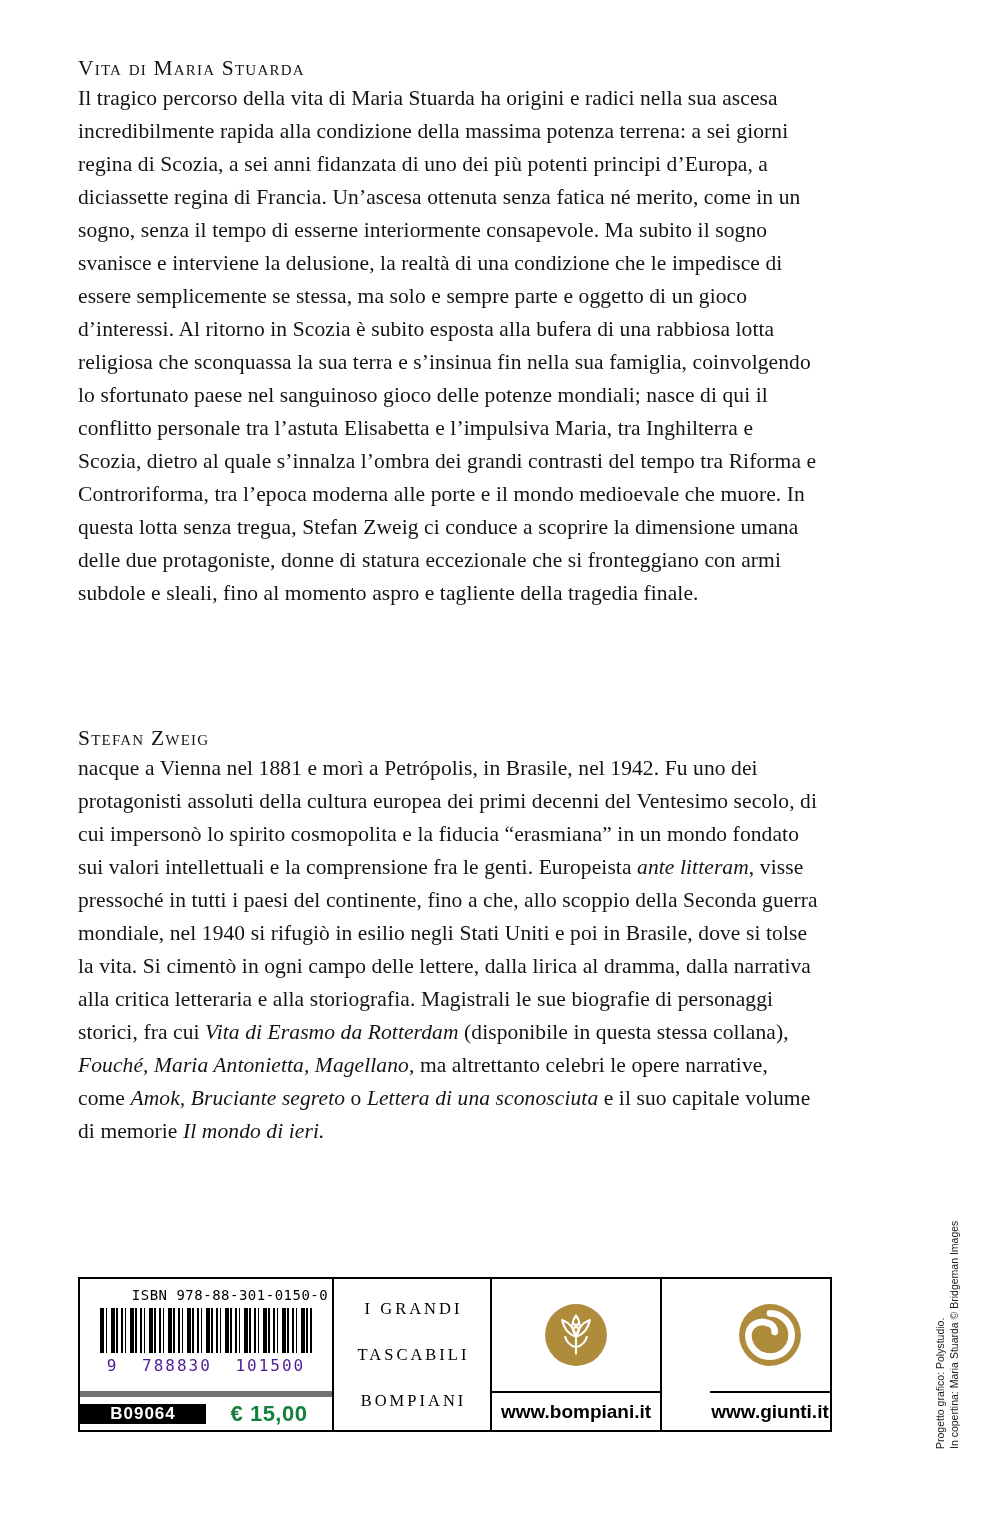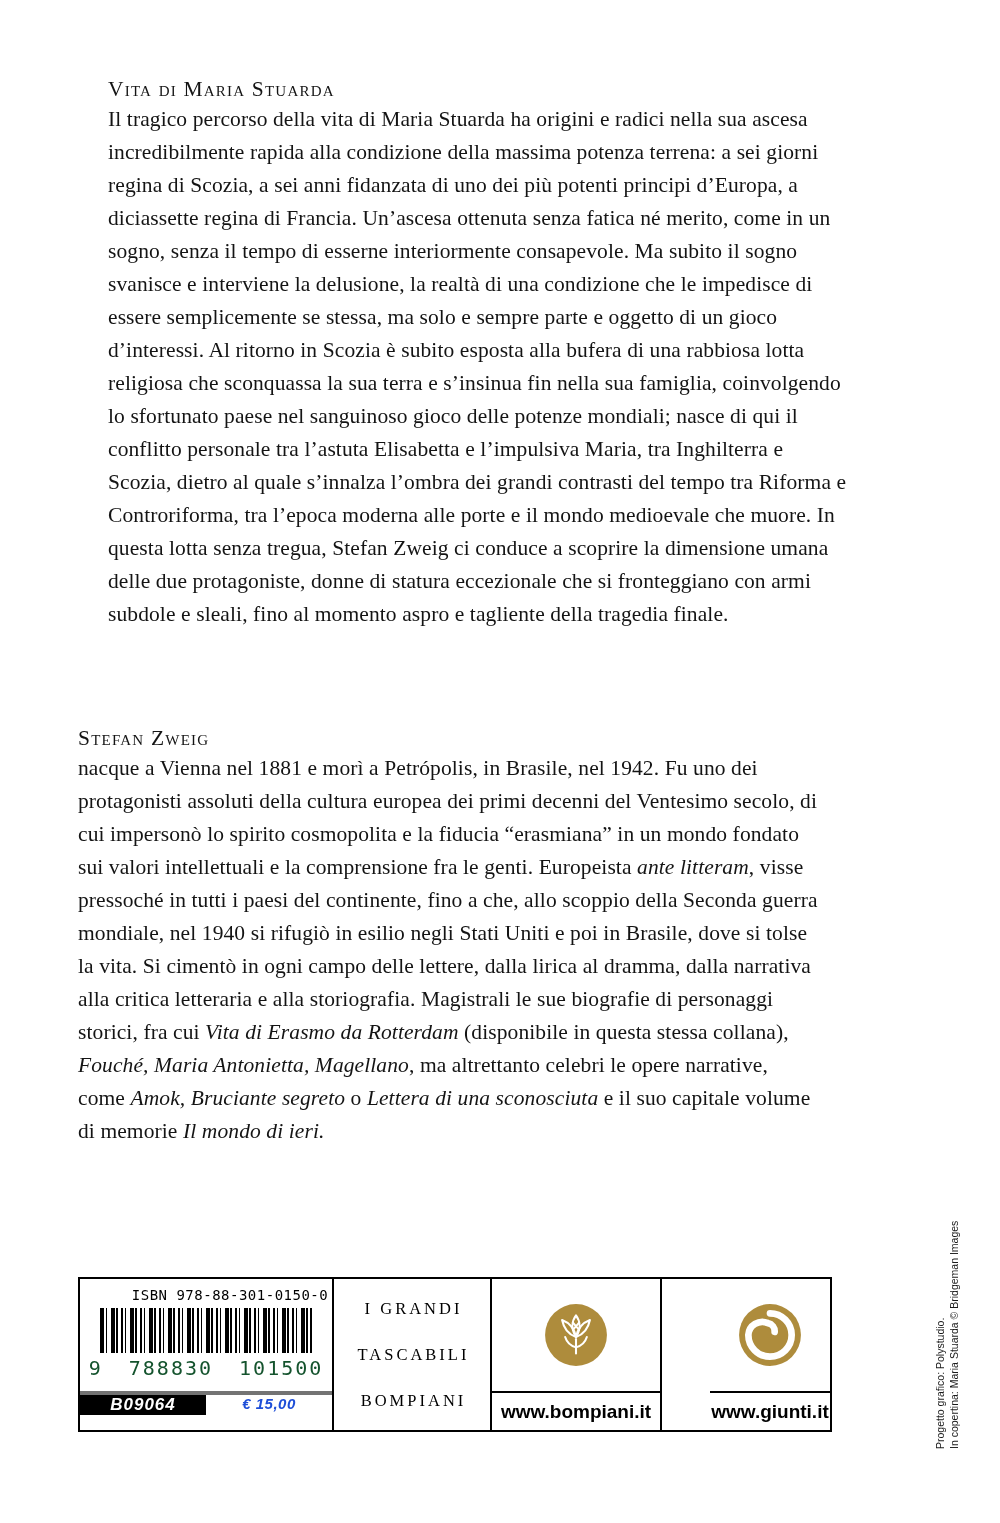--- a/index.html
+++ b/index.html
@@ -6,21 +6,21 @@
   body {
     width: 1000px; height: 1523px; background: #ffffff;
     font-family: "Liberation Serif", "DejaVu Serif", serif;
   }
   .page {
     position: relative; width: 1000px; height: 1523px;
     background: #ffffff; overflow: hidden; color: #141414;
   }
 
   
-  .section-desc { position: absolute; left: 78px; top: 75px; width: 742px; margin-left: 30px; }
+  .section-desc { position: absolute; left: 78px; top: 54px; width: 742px; }
   .section-bio  { position: absolute; left: 78px; top: 724px; width: 742px; }
   .smallcaps {
     margin: 0; font-size: 21.5px; font-weight: 400;
     font-variant: small-caps; letter-spacing: 1.2px; line-height: 28px;
   }
   .bodytext {
     margin: 0; font-size: 21.5px; line-height: 33px; letter-spacing: 0.1px;
     text-align: left;
   }
   .it { font-style: italic; }
@@ -44,31 +44,31 @@
     width: 208px; height: 45px; margin: 5px auto 0;
     background: repeating-linear-gradient(90deg,
       #000 0, #000 2px, #fff 2px, #fff 4px,
       #000 4px, #000 5px, #fff 5px, #fff 9px,
       #000 9px, #000 13px, #fff 13px, #fff 14px,
       #000 14px, #000 16px, #fff 16px, #fff 19px);
     border-left: 2px solid #000; border-right: 2px solid #000;
   }
   .ean-digits {
     margin-top: 3px; font-family: "DejaVu Sans Mono", monospace;
-    font-size: 20px; letter-spacing: 2px; word-spacing: 12px; color: #14532d;
+    font-size: 16px; letter-spacing: 2px; word-spacing: 12px; color: #4c1d95;
   }
-  .bc-bottom { flex: 1; border-top: 4px solid #737373; display: flex; align-items: flex-start; font-style: italic; }
+  .bc-bottom { flex: 1; border-top: 6px solid #737373; display: flex; align-items: center; }
   .code-badge {
     width: 126px; background: #000; color: #fff;
     display: flex; align-items: center; justify-content: center;
     font-weight: 700; font-size: 17px; letter-spacing: 1px;
   }
   .price {
     flex: 1; display: flex; align-items: center; justify-content: center;
-    font-weight: 700; font-size: 15px; letter-spacing: 0.5px; color: #1d4ed8;
+    font-weight: 700; font-size: 22px; letter-spacing: 0.5px; color: #15803d;
   }
 
   .col-series {
     width: 158px; display: flex; flex-direction: column;
     align-items: center; justify-content: center; gap: 26px;
     font-family: "Liberation Serif", serif; font-size: 16.5px;
     letter-spacing: 3px; color: #000;
   }
   .series-line { text-indent: 3px; } 
 

